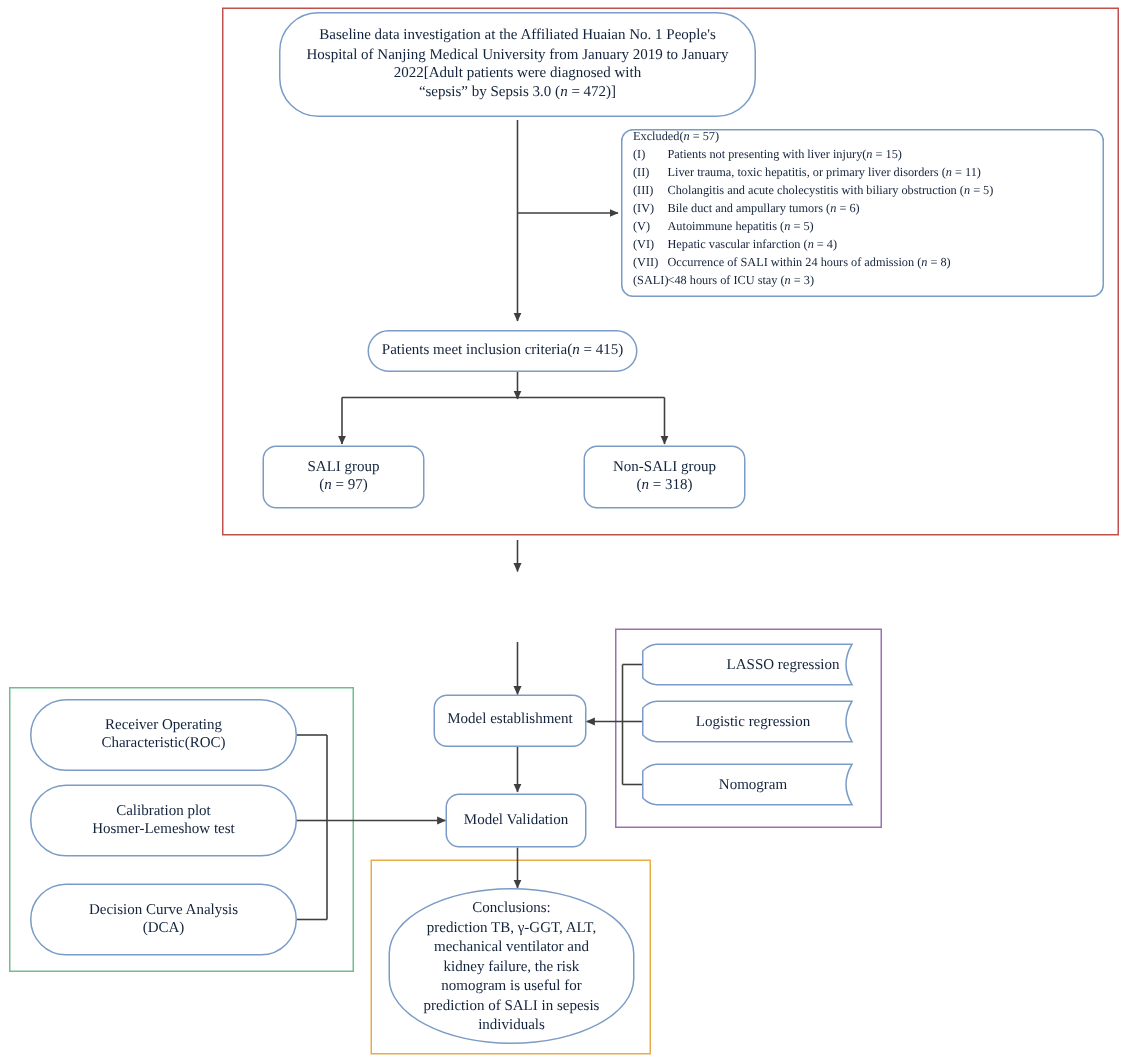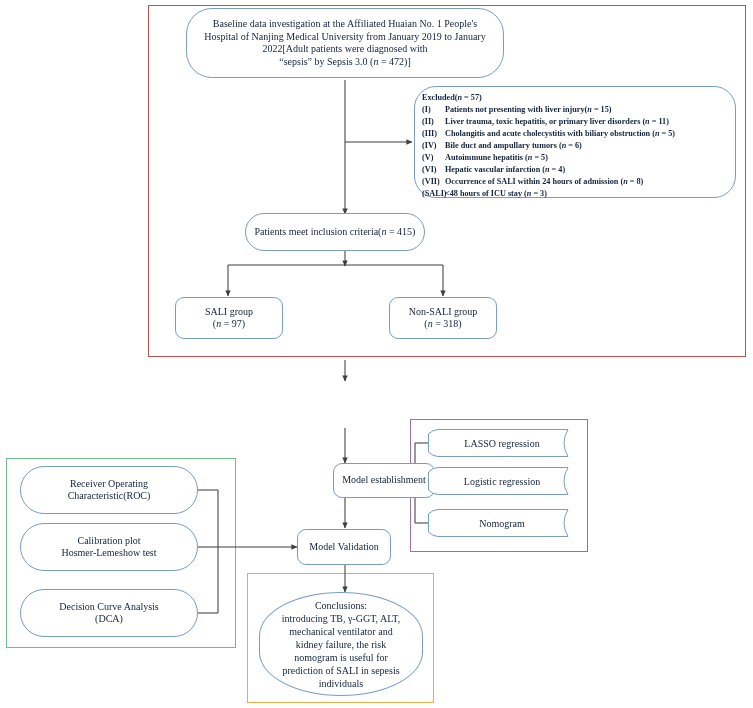--- a/index.html
+++ b/index.html
@@ -99,21 +99,21 @@
 
   <div class="node rrect t10" id="n-baseline" style="left:186px;top:8px;width:318px;height:70px;border-radius:26px;">
     <span class="multi">
       <span>Baseline data investigation  at the Affiliated Huaian No. 1 People's</span>
       <span>Hospital of Nanjing Medical University  from January 2019 to January</span>
       <span>2022[Adult patients were diagnosed with</span>
       <span>“sepsis” by Sepsis 3.0 (<em>n</em> = 472)]</span>
     </span>
   </div>
 
-  <div class="node rrect t85" id="n-excluded" style="left:414px;top:86px;width:322px;height:112px;align-items:flex-start;border-radius:22px;font-weight:bold;">
+  <div class="node rrect t85" id="n-excluded" style="left:414px;top:86px;width:322px;height:112px;align-items:flex-end;border-radius:8px;">
     <span class="exc-list">
       <span class="exc-line exc-head">Excluded(<em>n</em> = 57)</span>
       <span class="exc-line">
         <span class="exc-rn">(I)</span><span>Patients not presenting with liver injury(<em>n</em> = 15)</span>
       </span>
       <span class="exc-line">
         <span class="exc-rn">(II)</span><span>Liver trauma, toxic hepatitis, or primary liver disorders (<em>n</em> = 11)</span>
       </span>
       <span class="exc-line">
         <span class="exc-rn">(III)</span><span>Cholangitis and acute cholecystitis with biliary obstruction (<em>n</em> = 5)</span>
@@ -129,52 +129,52 @@
       </span>
       <span class="exc-line">
         <span class="exc-rn">(VII)</span><span>Occurrence of SALI within 24 hours of admission (<em>n</em> = 8)</span>
       </span>
       <span class="exc-line">
         <span class="exc-rn">(SALI)</span><span>&lt;48 hours of ICU stay (<em>n</em> = 3)</span>
       </span>
     </span>
   </div>
 
-  <div class="node pill t10" id="n-included" style="left:245px;top:213px;width:180px;height:38px;">
+  <div class="node pill t10" id="n-included" style="left:245px;top:220px;width:180px;height:28px;">
     <span>Patients meet inclusion criteria(<em>n</em> = 415)</span>
   </div>
 
   <div class="node rrect t10" id="n-sali" style="left:175px;top:297px;width:108px;height:42px;">
     <span class="multi">
       <span>SALI group</span>
       <span>(<em>n</em> = 97)</span>
     </span>
   </div>
 
   <div class="node rrect t10" id="n-nonsali" style="left:389px;top:297px;width:108px;height:42px;">
     <span class="multi">
       <span>Non-SALI group</span>
       <span>(<em>n</em> = 318)</span>
     </span>
   </div>
 
 
-  <div class="node rrect t10" id="n-estab" style="left:289px;top:463px;width:102px;height:35px;margin-left:44px;">
+  <div class="node rrect t10" id="n-estab" style="left:289px;top:463px;width:102px;height:35px;">
     <span>Model establishment</span>
   </div>
 
   <div class="node rrect t10" id="n-valid" style="left:297px;top:529px;width:94px;height:36px;">
     <span>Model Validation</span>
   </div>
 
   <div class="flag" style="left:428px;top:429px;width:148px;height:28px;">
     <svg width="148" height="28" viewBox="0 0 148 28">
       <path d="M0.5,5 Q5,0.5 10,0.5 L140,0.5 Q132,14 140,27.5 L10,27.5 Q5,27.5 0.5,23 Z" fill="#ffffff" stroke="#7a9cc6" stroke-width="1"></path>
     </svg>
-    <span class="flag-label t10" style="padding-right:6px;">LASSO regression</span>
+    <span class="flag-label t10" style="padding-right:6px;margin-left:20px;">LASSO regression</span>
   </div>
 
   <div class="flag" style="left:428px;top:467px;width:148px;height:28px;">
     <svg width="148" height="28" viewBox="0 0 148 28">
       <path d="M0.5,5 Q5,0.5 10,0.5 L140,0.5 Q132,14 140,27.5 L10,27.5 Q5,27.5 0.5,23 Z" fill="#ffffff" stroke="#7a9cc6" stroke-width="1"></path>
     </svg>
     <span class="flag-label t10" style="padding-right:10px;">Logistic regression</span>
   </div>
 
   <div class="flag" style="left:428px;top:509px;width:148px;height:28px;">
@@ -201,21 +201,21 @@
   <div class="node stadium t10" style="left:20px;top:589px;width:178px;height:48px;">
     <span class="multi">
       <span>Decision Curve Analysis</span>
       <span>(DCA)</span>
     </span>
   </div>
 
   <div class="node ellipse t10" style="left:259px;top:592px;width:164px;height:104px;border-radius:50% / 42%;">
     <span class="multi" style="line-height:1.3;">
       <span>Conclusions:</span>
-      <span>introducing TB, γ-GGT, ALT,</span>
+      <span>prediction TB, γ-GGT, ALT,</span>
       <span>mechanical ventilator and</span>
       <span>kidney failure, the risk</span>
       <span>nomogram is useful for</span>
       <span>prediction of SALI in sepesis</span>
       <span>individuals</span>
     </span>
   </div>
 
 </div>
 

